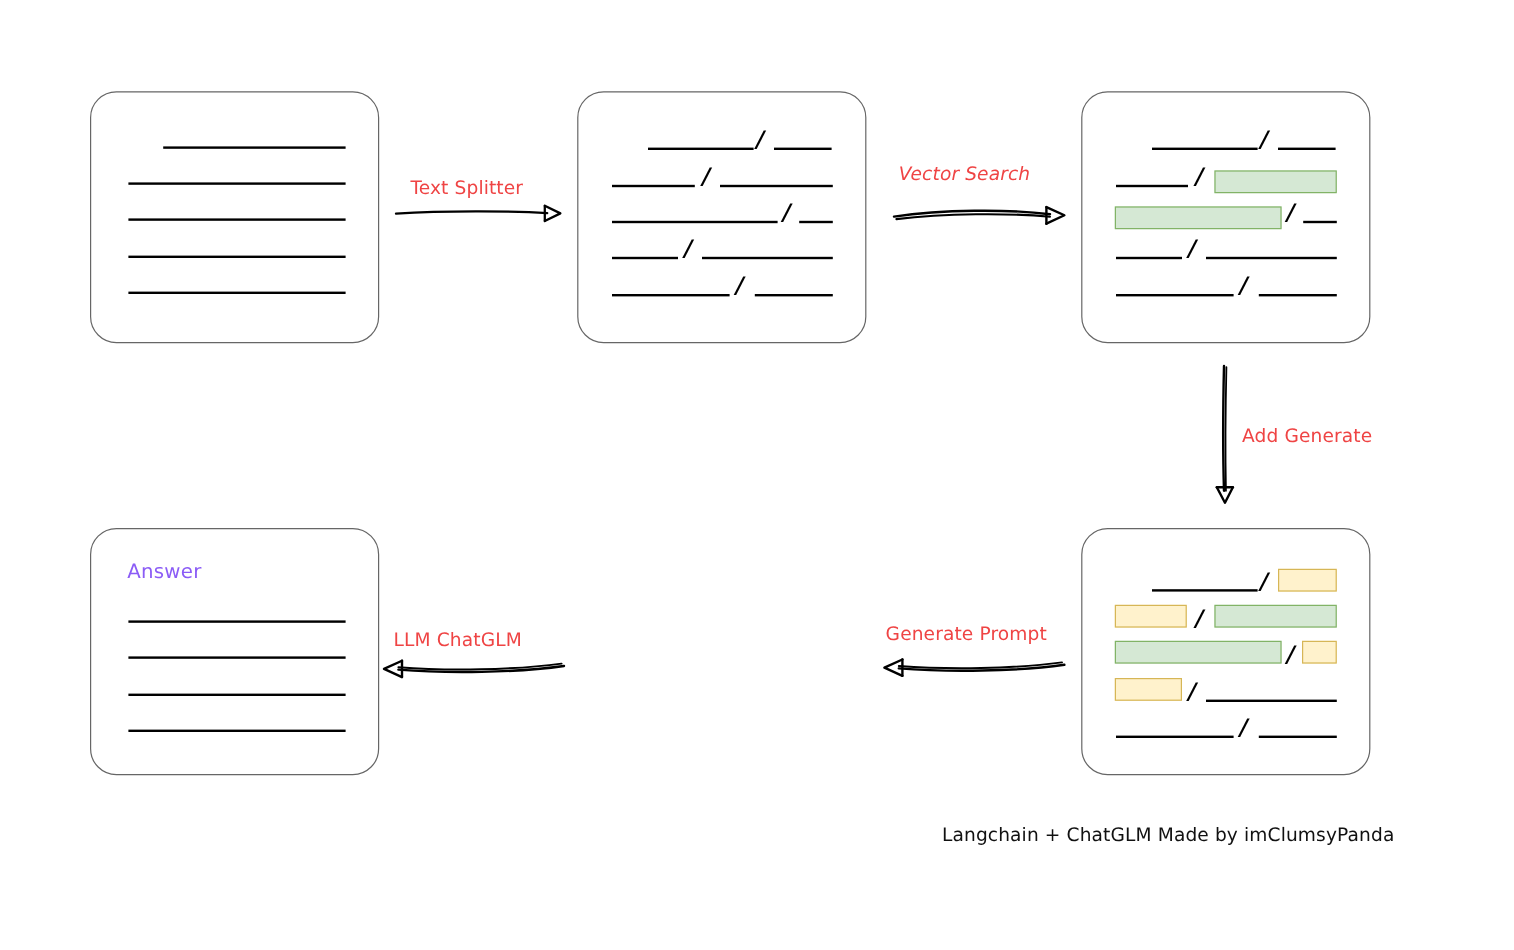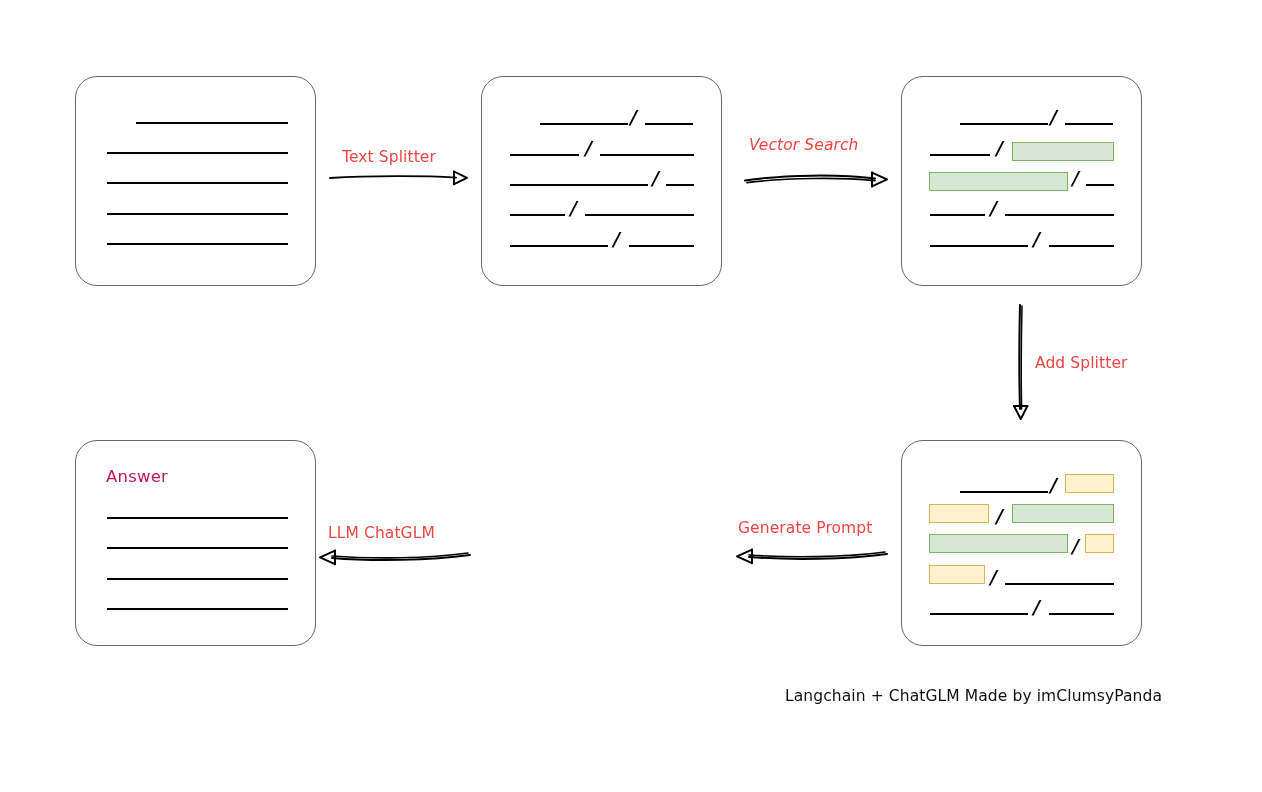--- a/index.html
+++ b/index.html
@@ -26,21 +26,21 @@
     border: 1.6px solid #666666;
     border-radius: 22px;
     background: #ffffff;
   }
 
   
   .box-label {
     position: absolute;
     font-family: "DejaVu Sans", sans-serif;
     font-size: 16.5px;
-    color: #be185d;
+    color: #8b5cf6;
     letter-spacing: 0.2px;
     white-space: nowrap;
   }
 
   
   .rule {
     position: absolute;
     height: 0;
     border-top: 2.2px solid #000000;
   }
@@ -171,21 +171,21 @@
   </div>
 
   <div class="arrow" style="left:1010px; top:305px;">
     <svg width="24" height="115" viewBox="0 0 24 115">
       <path d="M10,0 C9.2,35 9.0,72 10,104" fill="none" stroke="#000" stroke-width="2" stroke-linecap="round"></path>
       <path d="M12,1 C11.2,36 11.0,72 11.6,104" fill="none" stroke="#000" stroke-width="1.5" stroke-linecap="round"></path>
       <path d="M4,101 L10.8,114 L17.4,101" fill="none" stroke="#000" stroke-width="2" stroke-linejoin="round" stroke-linecap="round"></path>
       <path d="M4,101 L17.4,101" fill="none" stroke="#000" stroke-width="2" stroke-linecap="round"></path>
     </svg>
   </div>
-  <div class="arrow-label" style="left:1035px; top:354px;">Add Splitter</div>
+  <div class="arrow-label" style="left:1035px; top:354px;">Add Generate</div>
 
   <div class="doc-box" style="left:901px; top:440px; width:241px; height:206px;">
 
     <div class="rule" style="left:58px;  top:50px;  width:88px;"></div>
     <div class="slash" style="left:148px; top:44px;">/</div>
     <div class="bar yellow" style="left:163px; top:33px; width:49px; height:19px;"></div>
 
     <div class="bar yellow" style="left:27px;  top:63px; width:60px; height:19px;"></div>
     <div class="slash" style="left:94px;  top:75px;">/</div>
     <div class="bar green" style="left:110px; top:63px; width:102px; height:19px;"></div>

